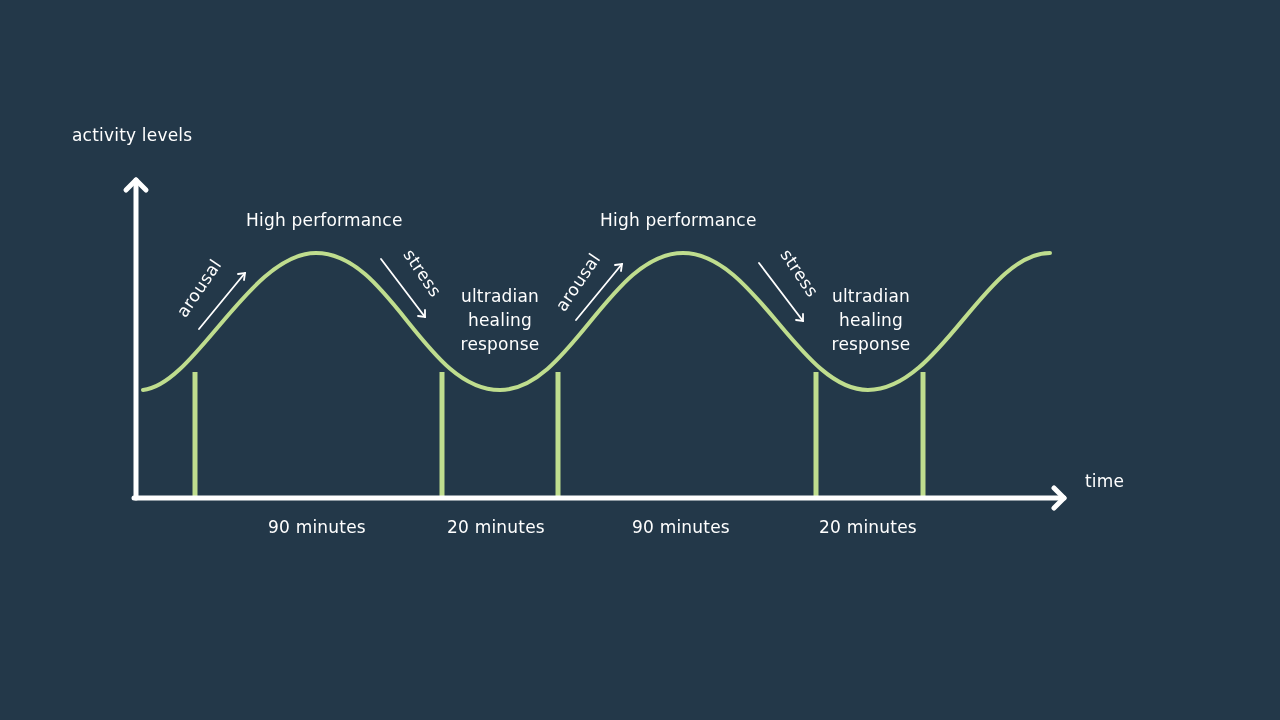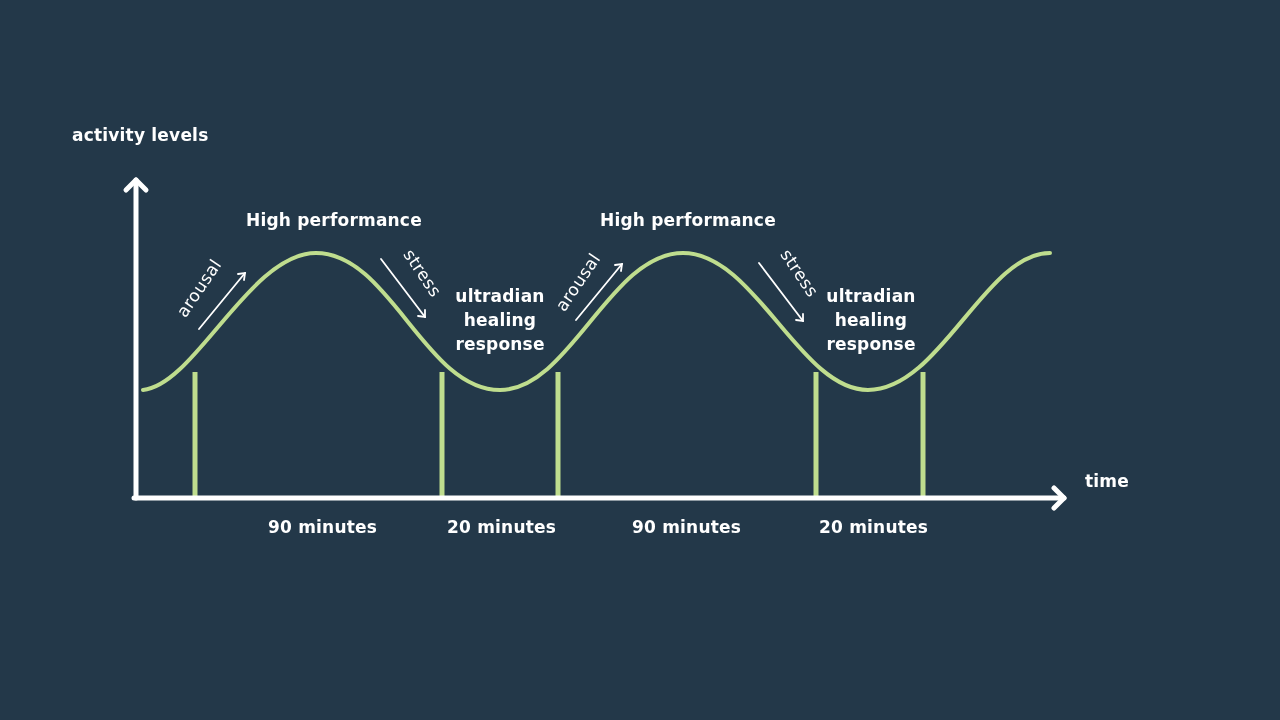--- a/index.html
+++ b/index.html
@@ -1,19 +1,19 @@
 <!DOCTYPE html>
 <html><head>
 <meta charset="utf-8">
 <style>
   html, body { margin:0; padding:0; }
   body { width:1280px; height:720px; background:#233849; overflow:hidden; position:relative;
          font-family:"DejaVu Sans", sans-serif; color:#ffffff; }
   svg { position:absolute; left:0; top:0; }
-  .lbl { position:absolute; font-weight:bold; font-size:17px; color:#ffffff; white-space:nowrap; letter-spacing:0.2px; }
+  .lbl { position:absolute; font-weight:normal; font-size:17px; color:#ffffff; white-space:nowrap; letter-spacing:0.2px; }
   .center { text-align:center; line-height:24px; }
   .rot { position:absolute; font-size:17px; color:#ffffff; white-space:nowrap; font-weight:normal; letter-spacing:0.5px; }
 </style>
 </head>
 <body>
 
 <svg width="1280" height="720" viewBox="0 0 1280 720">
 
   <path d="M 143 390 C 195 385, 250 253, 316 253 C 390 253, 425 390, 500 390 C 570 390, 610 253, 683 253 C 755 253, 800 390, 868 390 C 940 390, 985 253, 1050 253" fill="none" stroke="#bfdd8e" stroke-width="4" stroke-linecap="round"></path>
 

